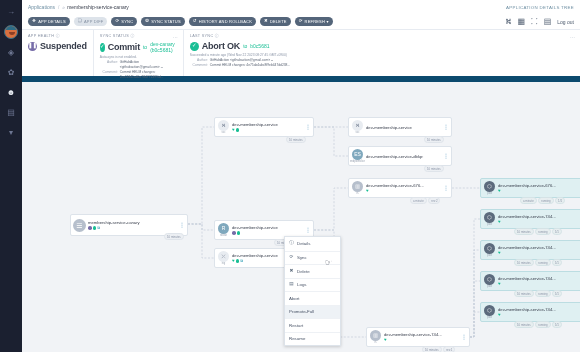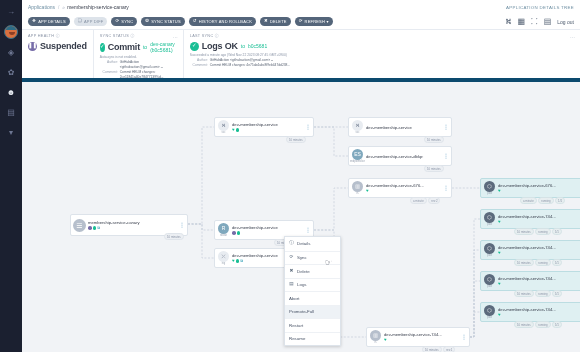--- a/index.html
+++ b/index.html
@@ -46,21 +46,21 @@
     display:flex; align-items:center; gap:2px; padding:0 4px;
     font-size:4px; letter-spacing:.2px; white-space:nowrap; cursor:pointer;
   }
   .pill.muted { background:#dde3ea; color:#8591a3; }
   .pill .gl { font-size:4.4px; line-height:1; }
   .rightTools { margin-left:auto; display:flex; align-items:center; gap:6px; }
   .rightTools .tico { color:#4d5b6e; font-size:8px; line-height:1; cursor:pointer; }
   .logout { color:#4d5b6e; font-size:5px; cursor:pointer; }
   
   #panels { position:absolute; left:22px; top:30px; right:0; height:52px;
-            background:#fff; display:flex; border-bottom:4px solid #0c4a6e;justify-content:space-between; }
+            background:#fff; display:flex; border-bottom:6px solid #0c4a6e;justify-content:space-between; }
   .panel { padding:3px 6px; position:relative; }
   .panel + .panel { border-left:1px solid #e7ebf1; }
   .p-health { width:74px; }
   .p-sync { width:145px; }
   .p-last { width:1000px; }
   .p-title { font-size:3.8px; color:#8a94a6; letter-spacing:.3px; }
   .p-title .qm { color:#b4bcc9; }
   .p-main { display:flex; align-items:center; gap:3px; margin-top:3px; }
   .p-big { font-size:9px; color:#363c4a; font-weight:bold; letter-spacing:-.2px; }
   .badge-circ { width:9px;height:9px;border-radius:50%;display:flex;align-items:center;justify-content:center;
@@ -223,21 +223,21 @@
   </div>
 
   <div class="panel p-last">
     <div class="p-dots">⋯</div>
     <div class="p-title">
       <span>LAST SYNC</span>
       <span class="qm">ⓘ</span>
     </div>
     <div class="p-main">
       <span class="badge-circ c-ok">✓</span>
-      <span class="p-big">Logs OK</span>
+      <span class="p-big">Abort OK</span>
       <span class="p-sub">to</span>
       <span class="p-sub">b0c5681</span>
     </div>
     <div class="p-meta">
       <div>Succeeded a minute ago (Wed Nov 22 2023 08:27:45 GMT+0900)</div>
       <div class="p-kv">
         <span class="p-k">Author:</span>
         <span class="p-v">GitHubAction &lt;githubaction@gmail.com&gt; --</span>
       </div>
       <div class="p-kv">

